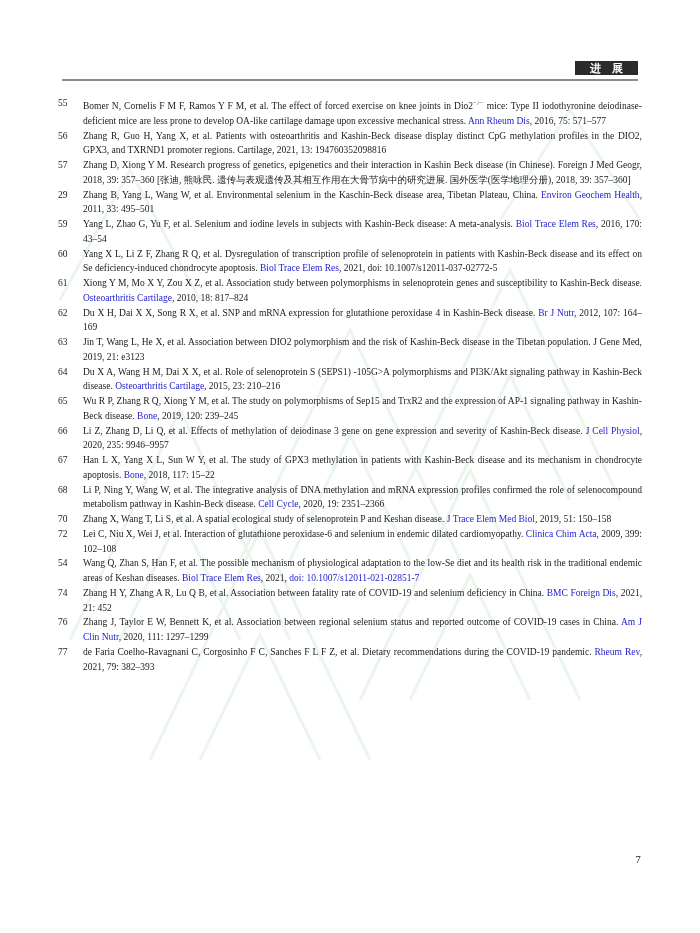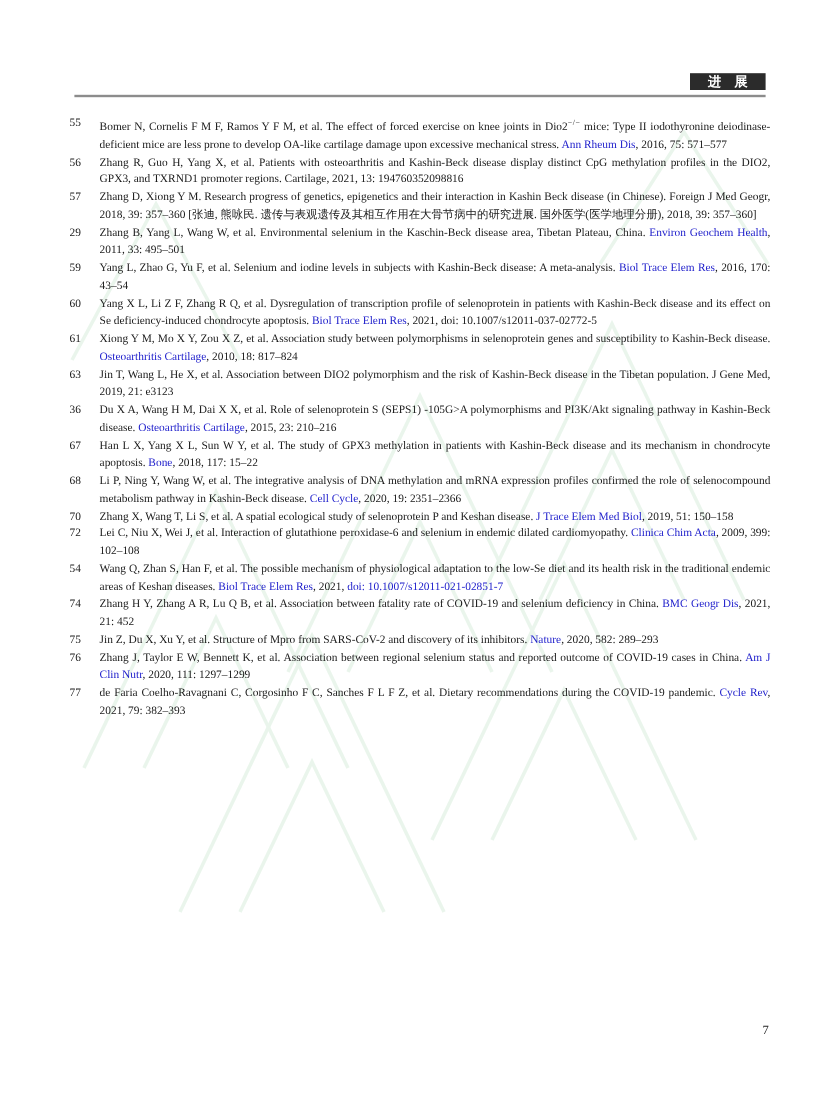--- a/index.html
+++ b/index.html
@@ -88,26 +88,38 @@
       </div>
       <div class="ref-row">
         <span class="ref-num">60</span>
         <span class="ref-text"><span class="t">Yang X L, Li Z F, Zhang R Q, et al. Dysregulation of transcription profile of selenoprotein in patients with Kashin-Beck disease and its effect on Se deficiency-induced chondrocyte apoptosis. </span><span class="j">Biol Trace Elem Res</span><span class="t">, 2021, doi: 10.1007/s12011-037-02772-5</span></span>
       </div>
       <div class="ref-row">
         <span class="ref-num">61</span>
         <span class="ref-text"><span class="t">Xiong Y M, Mo X Y, Zou X Z, et al. Association study between polymorphisms in selenoprotein genes and susceptibility to Kashin-Beck disease. </span><span class="j">Osteoarthritis Cartilage</span><span class="t">, 2010, 18: 817–824</span></span>
       </div>
       <div class="ref-row">
+        <span class="ref-num">62</span>
+        <span class="ref-text"><span class="t">Du X H, Dai X X, Song R X, et al. SNP and mRNA expression for glutathione peroxidase 4 in Kashin-Beck disease. </span><span class="j">Br J Nutr</span><span class="t">, 2012, 107: 164–169</span></span>
+      </div>
+      <div class="ref-row">
         <span class="ref-num">63</span>
         <span class="ref-text"><span class="t">Jin T, Wang L, He X, et al. Association between DIO2 polymorphism and the risk of Kashin-Beck disease in the Tibetan population. J Gene Med, 2019, 21: e3123</span></span>
       </div>
       <div class="ref-row">
-        <span class="ref-num">36</span>
+        <span class="ref-num">64</span>
         <span class="ref-text"><span class="t">Du X A, Wang H M, Dai X X, et al. Role of selenoprotein S (SEPS1) -105G&gt;A polymorphisms and PI3K/Akt signaling pathway in Kashin-Beck disease. </span><span class="j">Osteoarthritis Cartilage</span><span class="t">, 2015, 23: 210–216</span></span>
+      </div>
+      <div class="ref-row">
+        <span class="ref-num">65</span>
+        <span class="ref-text"><span class="t">Wu R P, Zhang R Q, Xiong Y M, et al. The study on polymorphisms of Sep15 and TrxR2 and the expression of AP-1 signaling pathway in Kashin-Beck disease. </span><span class="j">Bone</span><span class="t">, 2019, 120: 239–245</span></span>
+      </div>
+      <div class="ref-row">
+        <span class="ref-num">66</span>
+        <span class="ref-text"><span class="t">Li Z, Zhang D, Li Q, et al. Effects of methylation of deiodinase 3 gene on gene expression and severity of Kashin-Beck disease. </span><span class="j">J Cell Physiol</span><span class="t">, 2020, 235: 9946–9957</span></span>
       </div>
       <div class="ref-row">
         <span class="ref-num">67</span>
         <span class="ref-text"><span class="t">Han L X, Yang X L, Sun W Y, et al. The study of GPX3 methylation in patients with Kashin-Beck disease and its mechanism in chondrocyte apoptosis. </span><span class="j">Bone</span><span class="t">, 2018, 117: 15–22</span></span>
       </div>
       <div class="ref-row">
         <span class="ref-num">68</span>
         <span class="ref-text"><span class="t">Li P, Ning Y, Wang W, et al. The integrative analysis of DNA methylation and mRNA expression profiles confirmed the role of selenocompound metabolism pathway in Kashin-Beck disease. </span><span class="j">Cell Cycle</span><span class="t">, 2020, 19: 2351–2366</span></span>
       </div>
       <div class="ref-row">
@@ -117,31 +129,27 @@
       <div class="ref-row">
         <span class="ref-num">72</span>
         <span class="ref-text"><span class="t">Lei C, Niu X, Wei J, et al. Interaction of glutathione peroxidase-6 and selenium in endemic dilated cardiomyopathy. </span><span class="j">Clinica Chim Acta</span><span class="t">, 2009, 399: 102–108</span></span>
       </div>
       <div class="ref-row">
         <span class="ref-num">54</span>
         <span class="ref-text"><span class="t">Wang Q, Zhan S, Han F, et al. The possible mechanism of physiological adaptation to the low-Se diet and its health risk in the traditional endemic areas of Keshan diseases. </span><span class="j">Biol Trace Elem Res</span><span class="t">, 2021, </span><span class="j">doi: 10.1007/s12011-021-02851-7</span></span>
       </div>
       <div class="ref-row">
         <span class="ref-num">74</span>
-        <span class="ref-text"><span class="t">Zhang H Y, Zhang A R, Lu Q B, et al. Association between fatality rate of COVID-19 and selenium deficiency in China. </span><span class="j">BMC Geogr Dis</span><span class="t">, 2021, 21: 452</span></span>
-      </div>
-      <div class="ref-row">
-        <span class="ref-num">75</span>
-        <span class="ref-text"><span class="t">Jin Z, Du X, Xu Y, et al. Structure of Mpro from SARS-CoV-2 and discovery of its inhibitors. </span><span class="j">Nature</span><span class="t">, 2020, 582: 289–293</span></span>
+        <span class="ref-text"><span class="t">Zhang H Y, Zhang A R, Lu Q B, et al. Association between fatality rate of COVID-19 and selenium deficiency in China. </span><span class="j">BMC Foreign Dis</span><span class="t">, 2021, 21: 452</span></span>
       </div>
       <div class="ref-row">
         <span class="ref-num">76</span>
         <span class="ref-text"><span class="t">Zhang J, Taylor E W, Bennett K, et al. Association between regional selenium status and reported outcome of COVID-19 cases in China. </span><span class="j">Am J Clin Nutr</span><span class="t">, 2020, 111: 1297–1299</span></span>
       </div>
       <div class="ref-row">
         <span class="ref-num">77</span>
-        <span class="ref-text"><span class="t">de Faria Coelho-Ravagnani C, Corgosinho F C, Sanches F L F Z, et al. Dietary recommendations during the COVID-19 pandemic. </span><span class="j">Cycle Rev</span><span class="t">, 2021, 79: 382–393</span></span>
+        <span class="ref-text"><span class="t">de Faria Coelho-Ravagnani C, Corgosinho F C, Sanches F L F Z, et al. Dietary recommendations during the COVID-19 pandemic. </span><span class="j">Rheum Rev</span><span class="t">, 2021, 79: 382–393</span></span>
       </div>
     </div>
 
   <div class="page-number">7</div>
 
 </div>
 
 </body></html>

